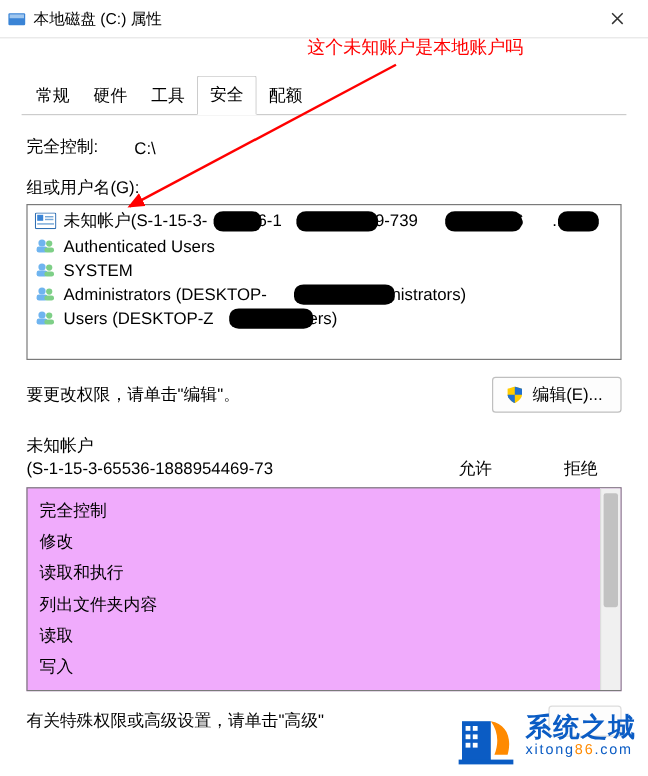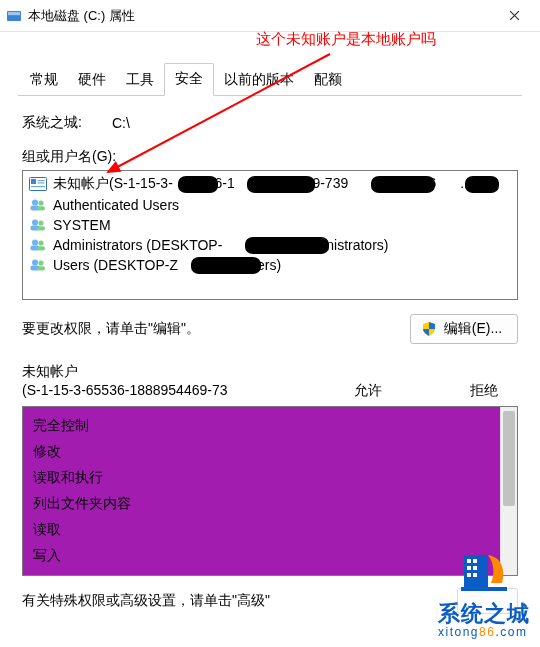--- a/index.html
+++ b/index.html
@@ -124,28 +124,28 @@
     cursor: default;
   }
   .btn.small { min-width: 90px; padding: 4px 8px; }
   .shield { width:14px; height:14px; display:inline-block; }
 
   .perm-header {
     display:flex; align-items:flex-end; justify-content:space-between;
     margin-top: 18px; font-size:14px;
   }
   .perm-header .left { max-width: 300px; line-height:1.35; }
-  .perm-header .cols { display:flex; gap:88px; margin-right: 20px; }
+  .perm-header .cols { display:flex; gap:60px; margin-right: 20px; }
 
   .perm-box {
     border: 1px solid #7a7a7a;
     margin-top: 6px;
     height: 170px;
     display:flex;
-    background:#a21caf;
+    background:#f0abfc;
   }
   .perm-list { flex:1; padding: 6px 10px; font-size:14px; }
   .perm-list div { padding: 4px 0; }
   .perm-scroll {
     width: 17px;
     background: #f0f0f0;
     border-left: 1px solid #dcdcdc;
     position: relative;
   }
   .perm-thumb {
@@ -154,23 +154,22 @@
   }
 
   .adv-row {
     display:flex; align-items:center; justify-content:space-between;
     margin-top: 12px; font-size:14px;
   }
 
   .watermark {
     position:absolute;
     right: 10px; bottom: 8px;
-    display:flex; align-items:center; gap:10px;
+    display:flex; align-items:flex-start; gap:10px;
     z-index: 60;
-    flex-direction: column;
   }
   .wm-logo { width:46px; height:44px; }
   .wm-text .cn { font-size:22px; font-weight:700; color:#0b5cc4; letter-spacing:1px; line-height:1; }
   .wm-text .en { font-size:12px; color:#0b5cc4; letter-spacing:1.5px; }
   .wm-text .en .orange { color:#ff8a00; }
 
   svg { display:block; }
 </style>
 </head>
 <body>
@@ -198,28 +197,27 @@
     </marker>
   </defs>
   <line x1="230" y1="4" x2="8" y2="122" stroke="#ff0000" stroke-width="2" marker-end="url(#ah)"></line>
 </svg>
 
 <div class="tabs">
   <div class="tab">常规</div>
   <div class="tab">硬件</div>
   <div class="tab">工具</div>
   <div class="tab active">安全</div>
-  <div class="tab">以前的版本</div>
   <div class="tab">配额</div>
 </div>
 
 <div class="content">
 
   <div class="row-label">
-    <span>系统之城:</span>
+    <span>完全控制:</span>
     <span>C:\</span>
   </div>
 
   <div class="group-label">组或用户名(G):</div>
   <div class="group-box">
 
     <div class="group-item">
       <span class="icon">
         <svg viewBox="0 0 18 14" width="18" height="14">
           <rect x="0.5" y="0.5" width="17" height="13" rx="1" fill="#fff" stroke="#2f6fb3"></rect>

